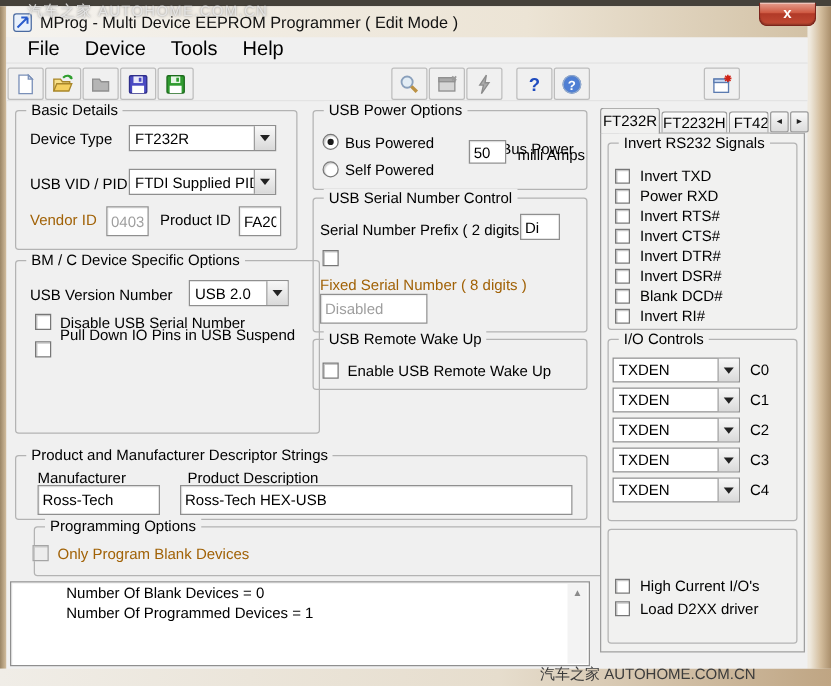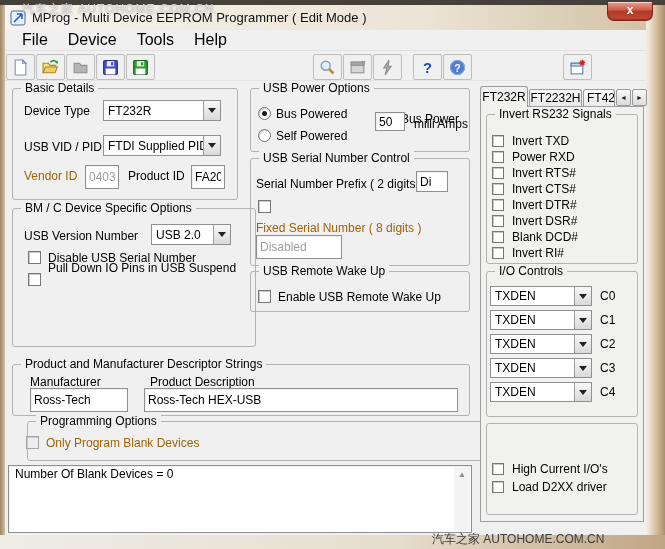--- a/index.html
+++ b/index.html
@@ -45,21 +45,21 @@
   .cb.dis { background:#ededed; border-color:#a5a5a5; }
   .radio { position:absolute; width:13px; height:13px; background:#fff; border:1px solid #777; border-radius:50%; box-shadow:inset 1px 1px 1px #ccc; }
   .radio.sel::after { content:""; position:absolute; left:3px; top:3px; width:5px; height:5px; border-radius:50%; background:#1a1a1a; }
 
   
   .tab { position:absolute; border:1px solid #9a9a9a; border-bottom:none; border-radius:3px 3px 0 0; background:linear-gradient(#fcfcfc,#e8e8e8); font-size:12px; text-align:center; overflow:hidden; white-space:nowrap; }
   .tab.active { background:#f1f1f0; z-index:3; }
   .tab-arrow { position:absolute; width:15px; height:17px; border:1px solid #9a9a9a; background:linear-gradient(#f8f8f8,#dcdcdc); font-size:7px; text-align:center; line-height:16px; color:#222; border-radius:2px; }
   .tabpage { position:absolute; left:480px; top:106px; width:164px; height:416px; border:1px solid #9f9f9f; background:#f1f1f0; }
 
-  #status-box { left:8px; top:465px; width:464px; height:68px; background:#fff; border:1px solid #8f8f8f; box-shadow:inset 1px 1px 0 rgba(0,0,0,.06); }
+  #status-box { left:8px; top:465px; width:464px; height:68px; background:#fff; border:1px solid #8f8f8f; box-shadow:inset 1px 1px 0 rgba(0,0,0,.06);padding-left:38px; }
   #status-box .line { padding:1px 6px; font-size:12px; }
   #status-scroll { position:absolute; right:1px; top:1px; width:16px; height:64px; background:#f3f3f3; }
   #scroll-up { width:16px; height:15px; text-align:center; font-size:8px; color:#8a8a8a; line-height:15px; }
 
   svg { display:block; }
 </style>
 </head>
 <body>
 
 <div id="win">
@@ -258,20 +258,21 @@
   <input class="txt" style="left: 144px; top: 388px; width: 314px;" value="Ross-Tech HEX-USB">
 
   <div class="grp" style="left:12px; top:421px; width:458px; height:40px;margin-left:15px;">
     <span class="grp-title">Programming Options</span>
   </div>
   <span class="cb dis abs" style="left:26px; top:436px;"></span>
   <span class="abs lbl dis" style="left:46px; top:436px;">Only Program Blank Devices</span>
 
   <div class="abs" id="status-box">
     <div class="line">Number Of Blank Devices = 0</div>
+    <div class="line">Number Of Programmed Devices = 1</div>
     <div id="status-scroll">
       <div id="scroll-up">▲</div>
     </div>
   </div>
 
   <div class="tab active" style="left:480px; top:86px; width:48px; height:21px; line-height:20px;">FT232R</div>
   <div class="tab" style="left:529px; top:89px; width:53px; height:18px; line-height:17px;">FT2232H</div>
   <div class="tab" style="left:583px; top:89px; width:32px; height:18px; line-height:17px; text-align:left; padding-left:3px;">FT423</div>
   <div class="tab-arrow" style="left:616px; top:89px;">◄</div>
   <div class="tab-arrow" style="left:632px; top:89px;">►</div>

